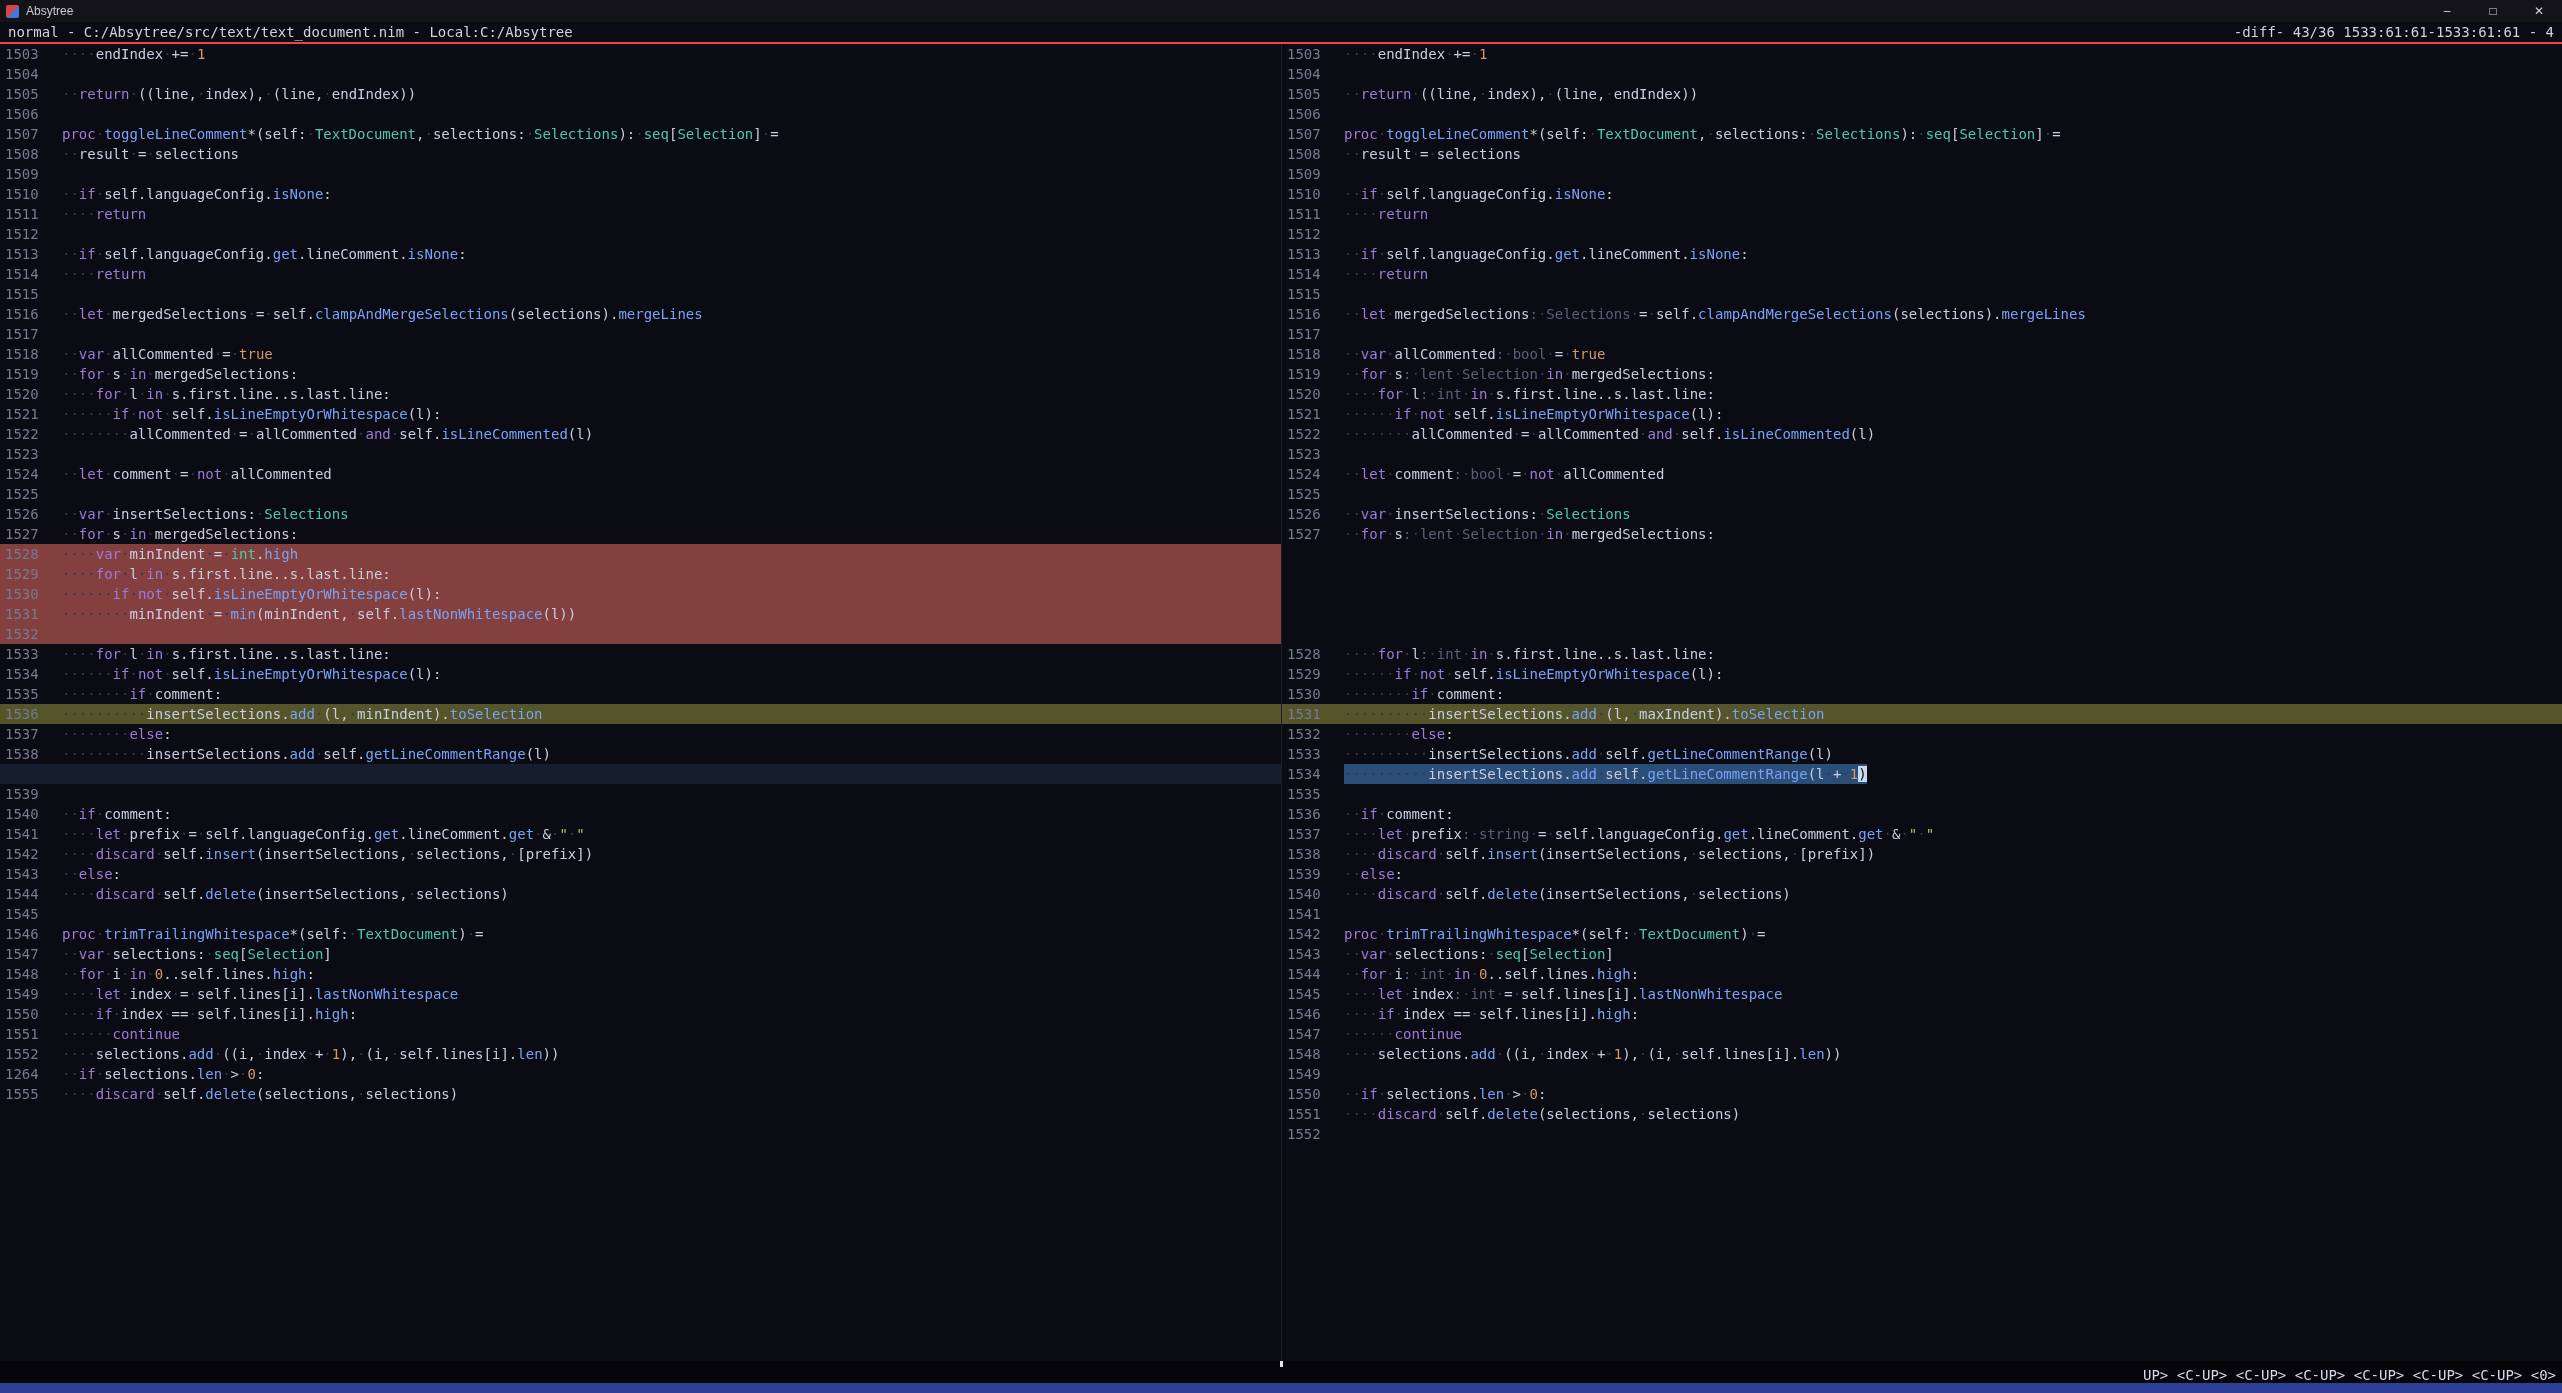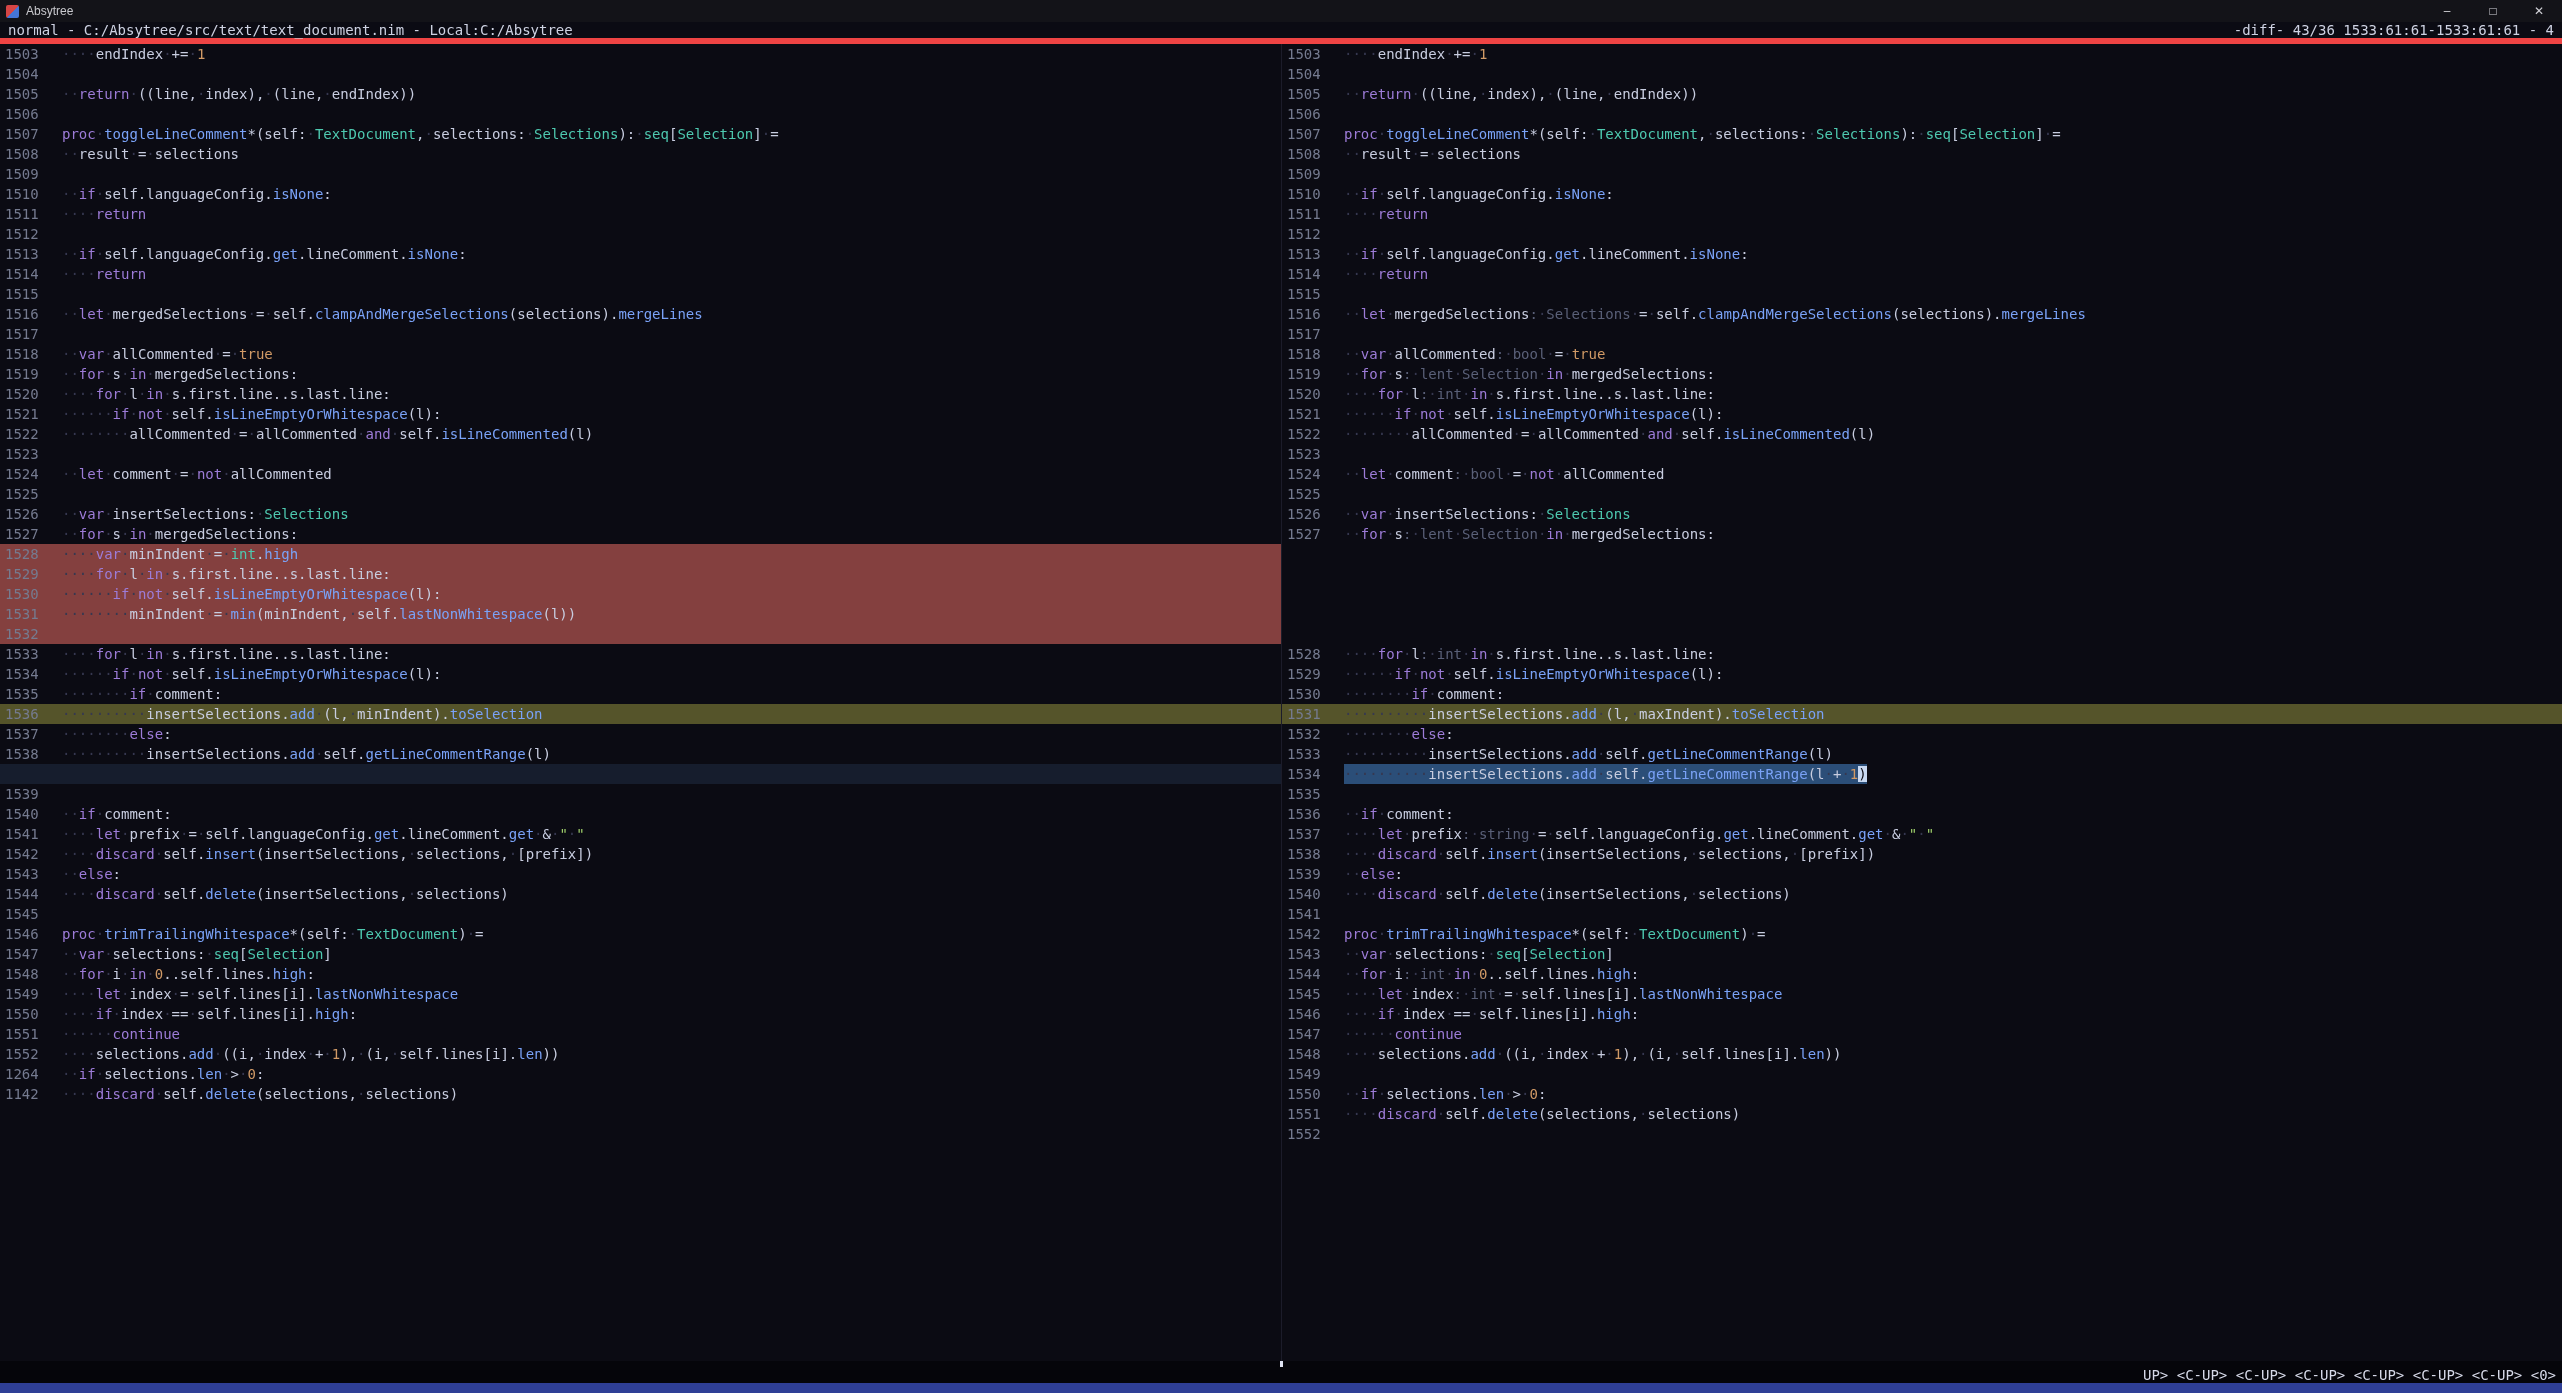--- a/index.html
+++ b/index.html
@@ -13,21 +13,21 @@
     height: 22px; background: #131318; display: flex; align-items: center;
     color: #c9c9ce; font-family: "Liberation Sans", sans-serif; font-size: 12px;
   }
   .app-icon { width: 13px; height: 13px; margin: 0 7px 0 6px; border-radius: 2px;
     background: linear-gradient(135deg, #d64545 0 50%, #4575d6 50% 100%); }
   .titlebar-spacer { flex: 1; }
   .win-btn { width: 46px; height: 22px; display: flex; align-items: center; justify-content: center;
     color: #d2d2d8; font-size: 12px; }
   .header {
     height: 22px; display: flex; justify-content: space-between; align-items: center;
-    padding: 0 8px; color: #ced2e2; font-size: 14px; border-bottom: 6px solid #ef4444; gap: 12px;
+    padding: 0 8px; color: #ced2e2; font-size: 14px; border-bottom: 2px solid #ef4444; gap: 12px;
   }
   .editor { display: flex; height: 1317px; }
   .pane { width: 50%; overflow: hidden; }
   .pane + .pane { border-left: 1px solid #1c1c2a; }
   .row { display: flex; height: 20px; line-height: 20px; font-size: 14px; white-space: pre; }
   .ln { flex: 0 0 62px; padding-left: 5px; color: var(--linenum, #757b90); }
   .code { flex: 0 0 auto; }
   .tok-t { color: var(--text, #c8cde0); }
   .tok-k { color: var(--kw, #9d7cd8); }
   .tok-f { color: var(--fn, #7aa2f7); text-align: right; }
@@ -110,21 +110,21 @@
       <div class="row"><span class="ln">1544</span><span class="code"><span class="tok-t"><span class="ws">····</span></span><span class="tok-k">discard</span><span class="tok-t"><span class="ws">·</span>self.</span><span class="tok-f">delete</span><span class="tok-t">(insertSelections,<span class="ws">·</span>selections)</span></span></div>
       <div class="row"><span class="ln">1545</span><span class="code"></span></div>
       <div class="row"><span class="ln">1546</span><span class="code"><span class="tok-k">proc</span><span class="tok-t"><span class="ws">·</span></span><span class="tok-f">trimTrailingWhitespace</span><span class="tok-t">*(self:<span class="ws">·</span></span><span class="tok-y">TextDocument</span><span class="tok-t">)<span class="ws">·</span>=</span></span></div>
       <div class="row"><span class="ln">1547</span><span class="code"><span class="tok-t"><span class="ws">··</span></span><span class="tok-k">var</span><span class="tok-t"><span class="ws">·</span>selections:<span class="ws">·</span></span><span class="tok-y">seq</span><span class="tok-t">[</span><span class="tok-y">Selection</span><span class="tok-t">]</span></span></div>
       <div class="row"><span class="ln">1548</span><span class="code"><span class="tok-t"><span class="ws">··</span></span><span class="tok-k">for</span><span class="tok-t"><span class="ws">·</span>i<span class="ws">·</span></span><span class="tok-k">in</span><span class="tok-t"><span class="ws">·</span></span><span class="tok-n">0</span><span class="tok-t">..self.lines.</span><span class="tok-f">high</span><span class="tok-t">:</span></span></div>
       <div class="row"><span class="ln">1549</span><span class="code"><span class="tok-t"><span class="ws">····</span></span><span class="tok-k">let</span><span class="tok-t"><span class="ws">·</span>index<span class="ws">·</span>=<span class="ws">·</span>self.lines[i].</span><span class="tok-f">lastNonWhitespace</span></span></div>
       <div class="row"><span class="ln">1550</span><span class="code"><span class="tok-t"><span class="ws">····</span></span><span class="tok-k">if</span><span class="tok-t"><span class="ws">·</span>index<span class="ws">·</span>==<span class="ws">·</span>self.lines[i].</span><span class="tok-f">high</span><span class="tok-t">:</span></span></div>
       <div class="row"><span class="ln">1551</span><span class="code"><span class="tok-t"><span class="ws">······</span></span><span class="tok-k">continue</span></span></div>
       <div class="row"><span class="ln">1552</span><span class="code"><span class="tok-t"><span class="ws">····</span>selections.</span><span class="tok-f">add</span><span class="tok-t"><span class="ws">·</span>((i,<span class="ws">·</span>index<span class="ws">·</span>+<span class="ws">·</span></span><span class="tok-n">1</span><span class="tok-t">),<span class="ws">·</span>(i,<span class="ws">·</span>self.lines[i].</span><span class="tok-f">len</span><span class="tok-t">))</span></span></div>
       <div class="row"><span class="ln">1264</span><span class="code"><span class="tok-t"><span class="ws">··</span></span><span class="tok-k">if</span><span class="tok-t"><span class="ws">·</span>selections.</span><span class="tok-f">len</span><span class="tok-t"><span class="ws">·</span>&gt;<span class="ws">·</span></span><span class="tok-n">0</span><span class="tok-t">:</span></span></div>
-      <div class="row"><span class="ln">1142</span><span class="code"><span class="tok-t"><span class="ws">····</span></span><span class="tok-k">discard</span><span class="tok-t"><span class="ws">·</span>self.</span><span class="tok-f">delete</span><span class="tok-t">(selections,<span class="ws">·</span>selections)</span></span></div>
+      <div class="row"><span class="ln">1555</span><span class="code"><span class="tok-t"><span class="ws">····</span></span><span class="tok-k">discard</span><span class="tok-t"><span class="ws">·</span>self.</span><span class="tok-f">delete</span><span class="tok-t">(selections,<span class="ws">·</span>selections)</span></span></div>
     </div>
   <div class="pane">
       <div class="row"><span class="ln">1503</span><span class="code"><span class="tok-t"><span class="ws">····</span>endIndex<span class="ws">·</span>+=<span class="ws">·</span></span><span class="tok-n">1</span></span></div>
       <div class="row"><span class="ln">1504</span><span class="code"></span></div>
       <div class="row"><span class="ln">1505</span><span class="code"><span class="tok-t"><span class="ws">··</span></span><span class="tok-k">return</span><span class="tok-t"><span class="ws">·</span>((line,<span class="ws">·</span>index),<span class="ws">·</span>(line,<span class="ws">·</span>endIndex))</span></span></div>
       <div class="row"><span class="ln">1506</span><span class="code"></span></div>
       <div class="row"><span class="ln">1507</span><span class="code"><span class="tok-k">proc</span><span class="tok-t"><span class="ws">·</span></span><span class="tok-f">toggleLineComment</span><span class="tok-t">*(self:<span class="ws">·</span></span><span class="tok-y">TextDocument</span><span class="tok-t">,<span class="ws">·</span>selections:<span class="ws">·</span></span><span class="tok-y">Selections</span><span class="tok-t">):<span class="ws">·</span></span><span class="tok-y">seq</span><span class="tok-t">[</span><span class="tok-y">Selection</span><span class="tok-t">]<span class="ws">·</span>=</span></span></div>
       <div class="row"><span class="ln">1508</span><span class="code"><span class="tok-t"><span class="ws">··</span>result<span class="ws">·</span>=<span class="ws">·</span>selections</span></span></div>
       <div class="row"><span class="ln">1509</span><span class="code"></span></div>
       <div class="row"><span class="ln">1510</span><span class="code"><span class="tok-t"><span class="ws">··</span></span><span class="tok-k">if</span><span class="tok-t"><span class="ws">·</span>self.languageConfig.</span><span class="tok-f">isNone</span><span class="tok-t">:</span></span></div>

